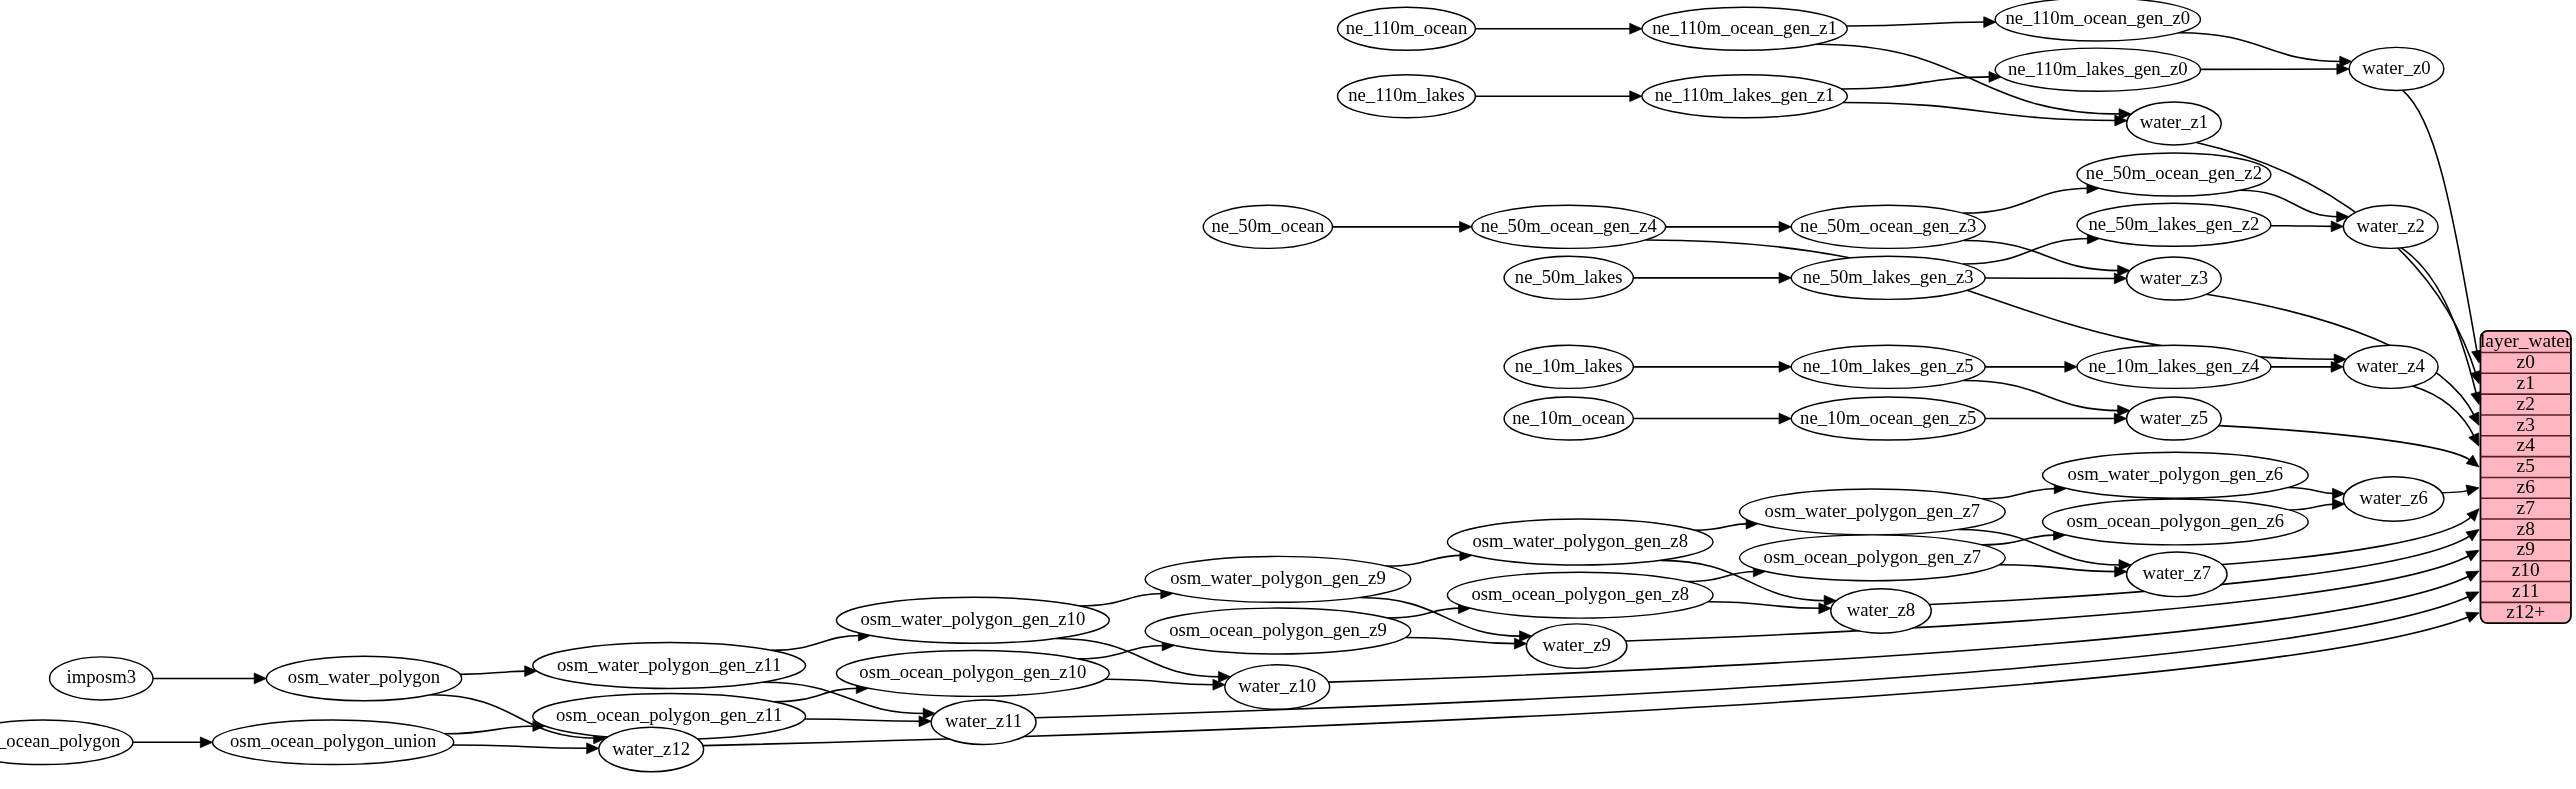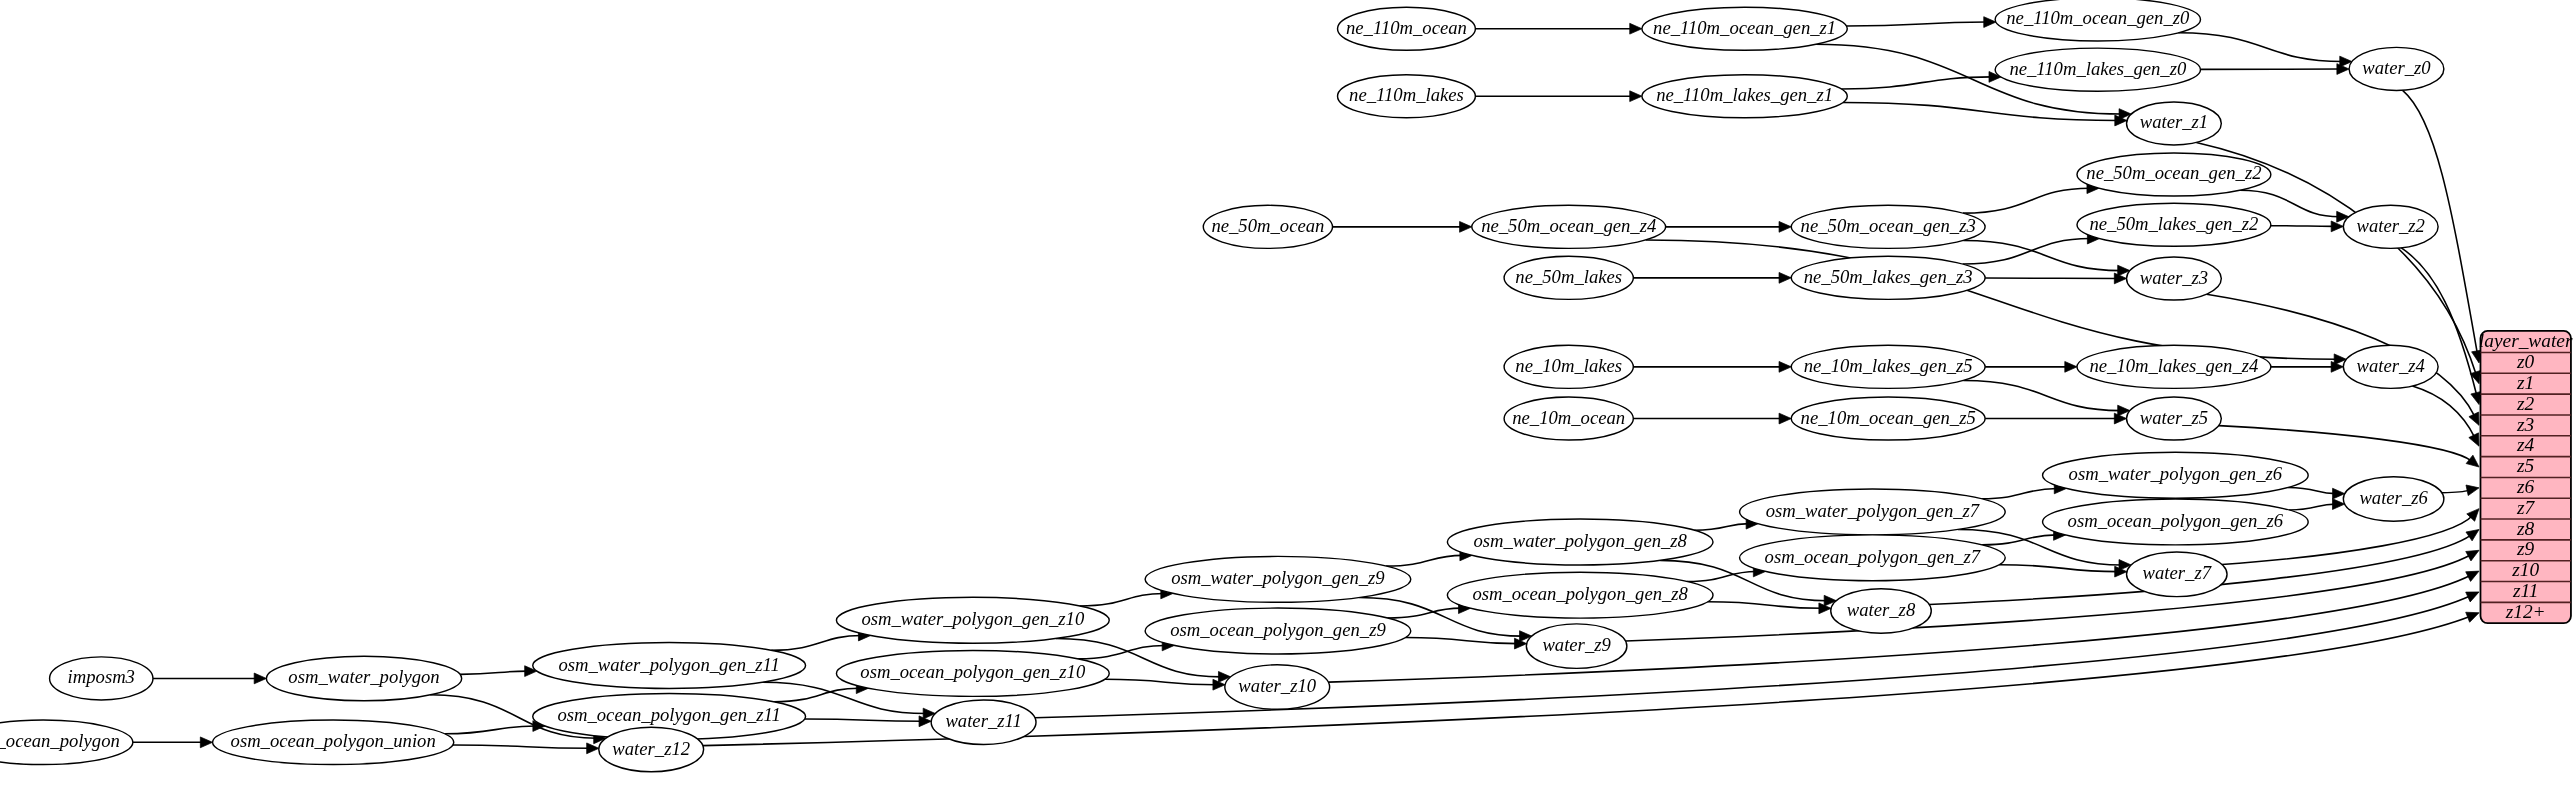--- a/index.html
+++ b/index.html
@@ -7,21 +7,20 @@
     padding: 0;
     background: #ffffff;
   }
   #canvas {
     position: relative;
     width: 2576px;
     height: 789px;
     background: #ffffff;
     overflow: hidden;
     font-family: "Liberation Serif", "DejaVu Serif", serif;
-    font-style: italic;
   }
   svg#graph {
     position: absolute;
     left: 0;
     top: 0;
     width: 2576px;
     height: 789px;
   }
   .node-ellipse {
     fill: #ffffff;

